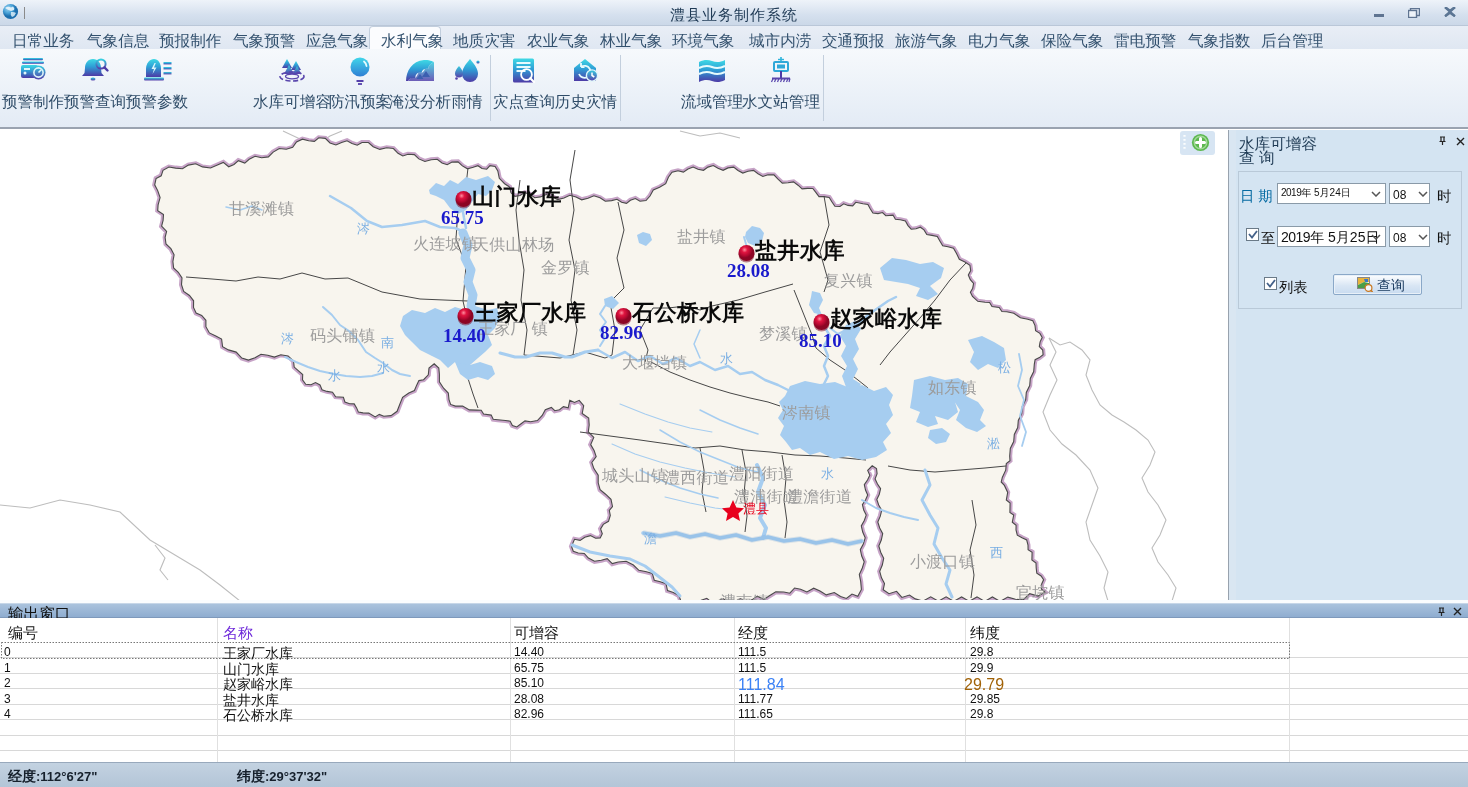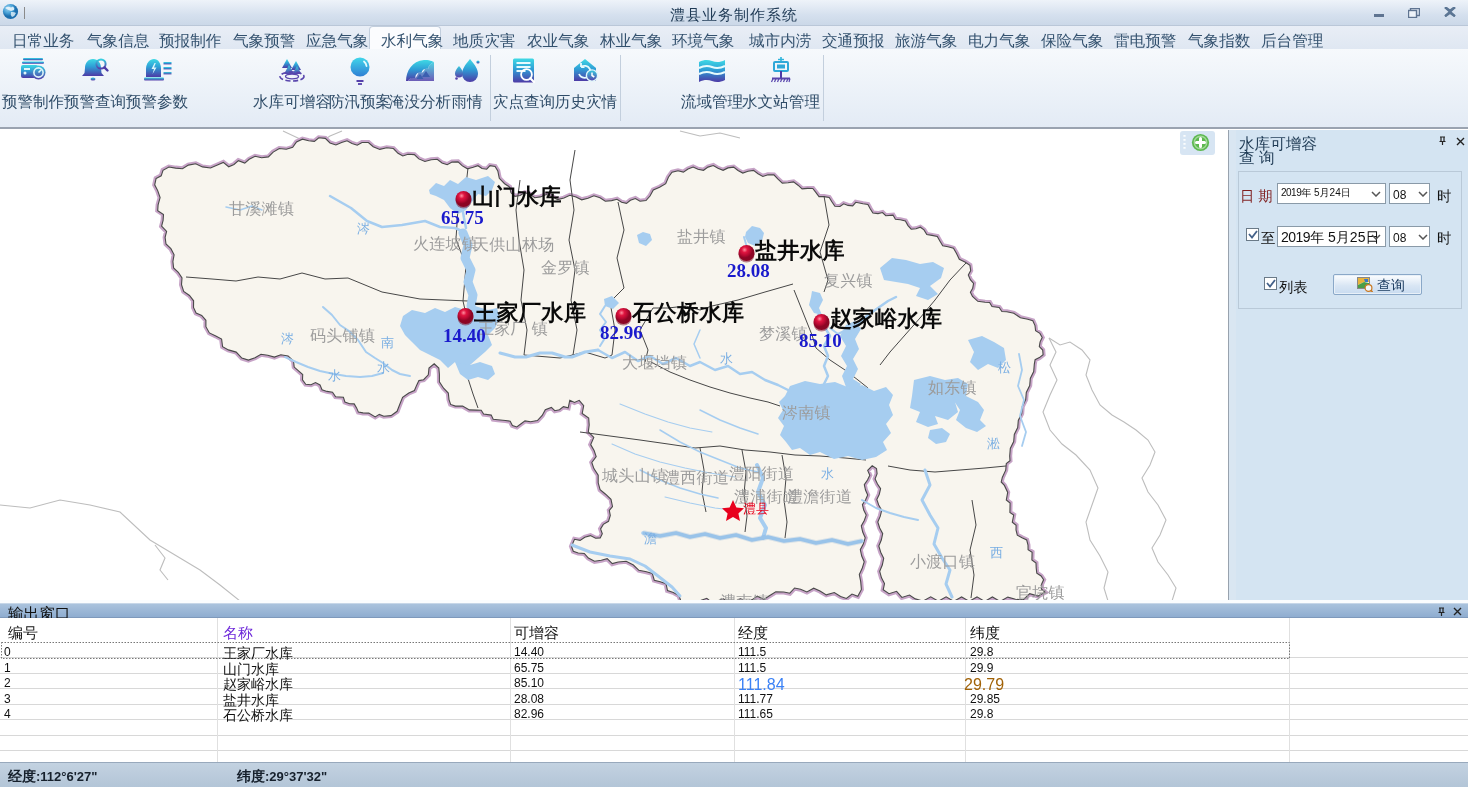--- a/index.html
+++ b/index.html
@@ -321,21 +321,21 @@
 <div class="abs cjk" style="left:3px;top:4px;font-size:15.6px;color:#1e3a54">水库可增容</div>
 <div class="abs cjk" style="left:3px;top:18px;font-size:15.6px;color:#1e3a54">查 询</div>
 <svg class="abs" style="left:202px;top:6px" width="9" height="10" viewBox="0 0 9 10">
       <path d="M2 1 L7 1 M3 1 L3 5 M6 1 L6 5 M1.5 5.5 L7.5 5.5 M4.5 5.5 L4.5 9" stroke="#222" stroke-width="1.2" fill="none"></path>
     </svg>
 <svg class="abs" style="left:220px;top:7px" width="9" height="9" viewBox="0 0 9 9">
       <path d="M1 1 L8 8 M8 1 L1 8" stroke="#222" stroke-width="1.4"></path>
     </svg>
 <div class="abs" style="left:2px;top:41px;width:224px;height:138px;border:1px solid #b9c9d8"></div>
 
-<div class="abs cjk" style="left:4px;top:57px;font-size:14.3px;color:#7f1d1d">日 期</div>
+<div class="abs cjk" style="left:4px;top:57px;font-size:14.3px;color:#0369a1">日 期</div>
 <div class="abs" style="left:41px;top:53px;width:109px;height:21px;background:#fff;border:1px solid #8a9aa8"></div>
 <div class="abs" style="left:45px;top:56px;font-size:10px;color:#111;white-space:nowrap"><span style="letter-spacing:-0.5px">2019</span><span class="cjk">年</span> 5<span class="cjk">月</span>24<span class="cjk">日</span></div>
 <svg class="abs" style="left:135px;top:61px" width="10" height="6" viewBox="0 0 10 6">
       <path d="M1 1 L5 5 L9 1" stroke="#555" stroke-width="1.5" fill="none"></path>
     </svg>
 <div class="abs" style="left:153px;top:53px;width:41px;height:21px;background:#fff;border:1px solid #8a9aa8"></div>
 <div class="abs" style="left:157px;top:58px;font-size:12px;color:#111">08</div>
 <svg class="abs" style="left:182px;top:61px" width="10" height="6" viewBox="0 0 10 6">
       <path d="M1 1 L5 5 L9 1" stroke="#555" stroke-width="1.5" fill="none"></path>
     </svg>

